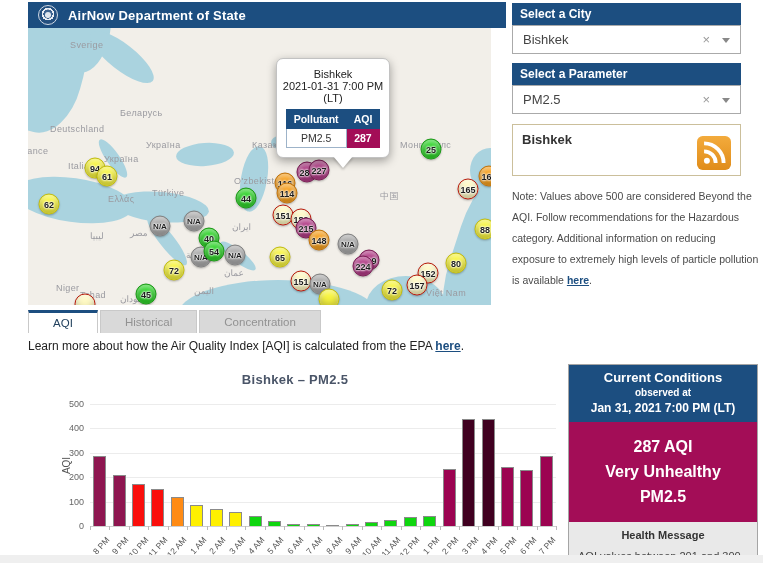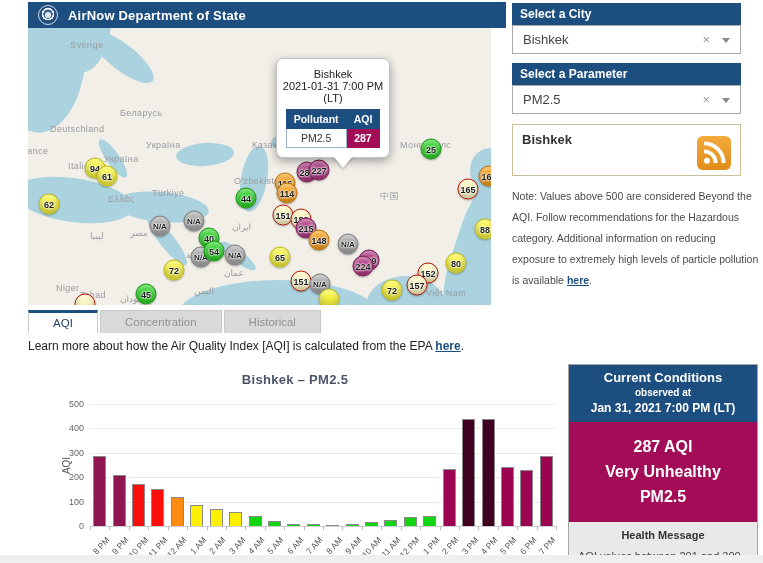--- a/index.html
+++ b/index.html
@@ -210,22 +210,22 @@
           <td class="cell-pollutant">PM2.5</td>
           <td class="cell-aqi">287</td>
         </tr>
       </tbody>
         </table>
     </div>
   </div>
 
   <nav class="tabs" id="tabBar">
       <div class="tab active" style="padding: 0px 24px;">AQI</div>
+      <div class="tab inactive" style="padding: 0px 24px;">Historical</div>
       <div class="tab inactive" style="padding: 0px 24px;">Concentration</div>
-      <div class="tab inactive" style="padding: 0px 24px;">Historical</div>
     </nav>
 
   <p class="learn">
     <span>Learn more about how the Air Quality Index [AQI] is calculated from the EPA </span><a>here</a><span>.</span>
   </p>
 
   <section class="chart">
     <div class="chart-title">Bishkek – PM2.5</div>
     <div class="ylabel">AQI</div>
     <div class="plot" id="plot">

